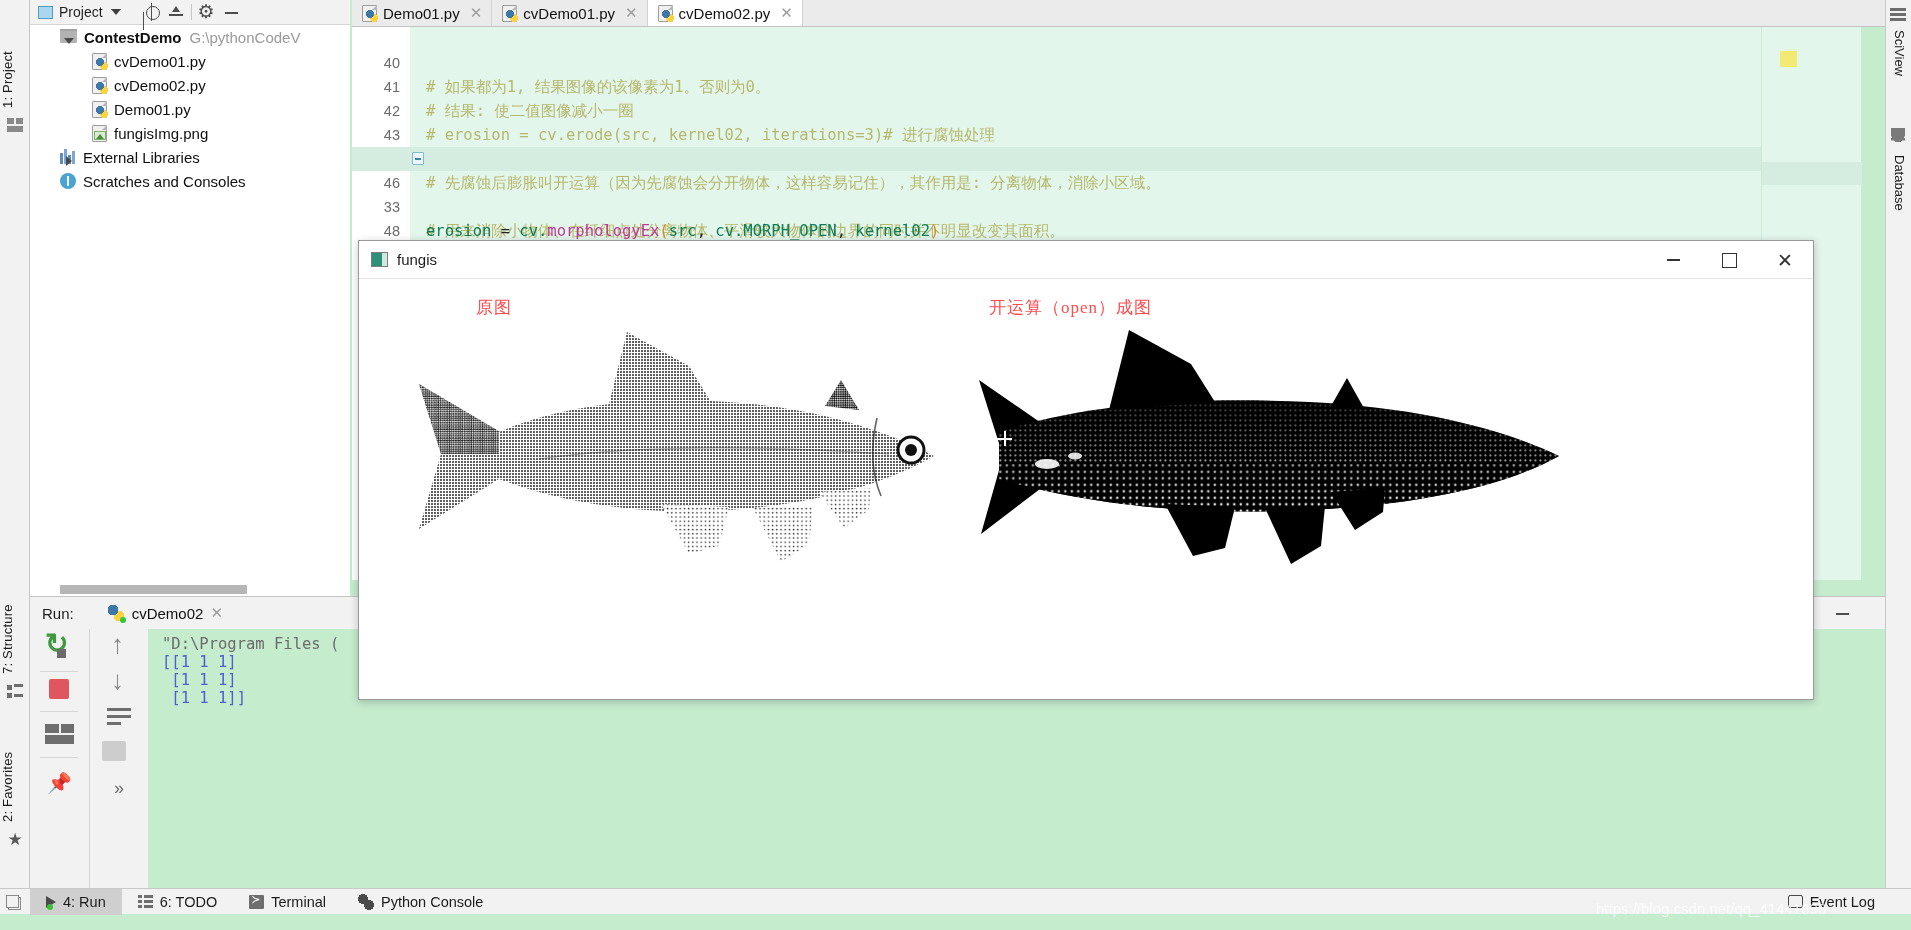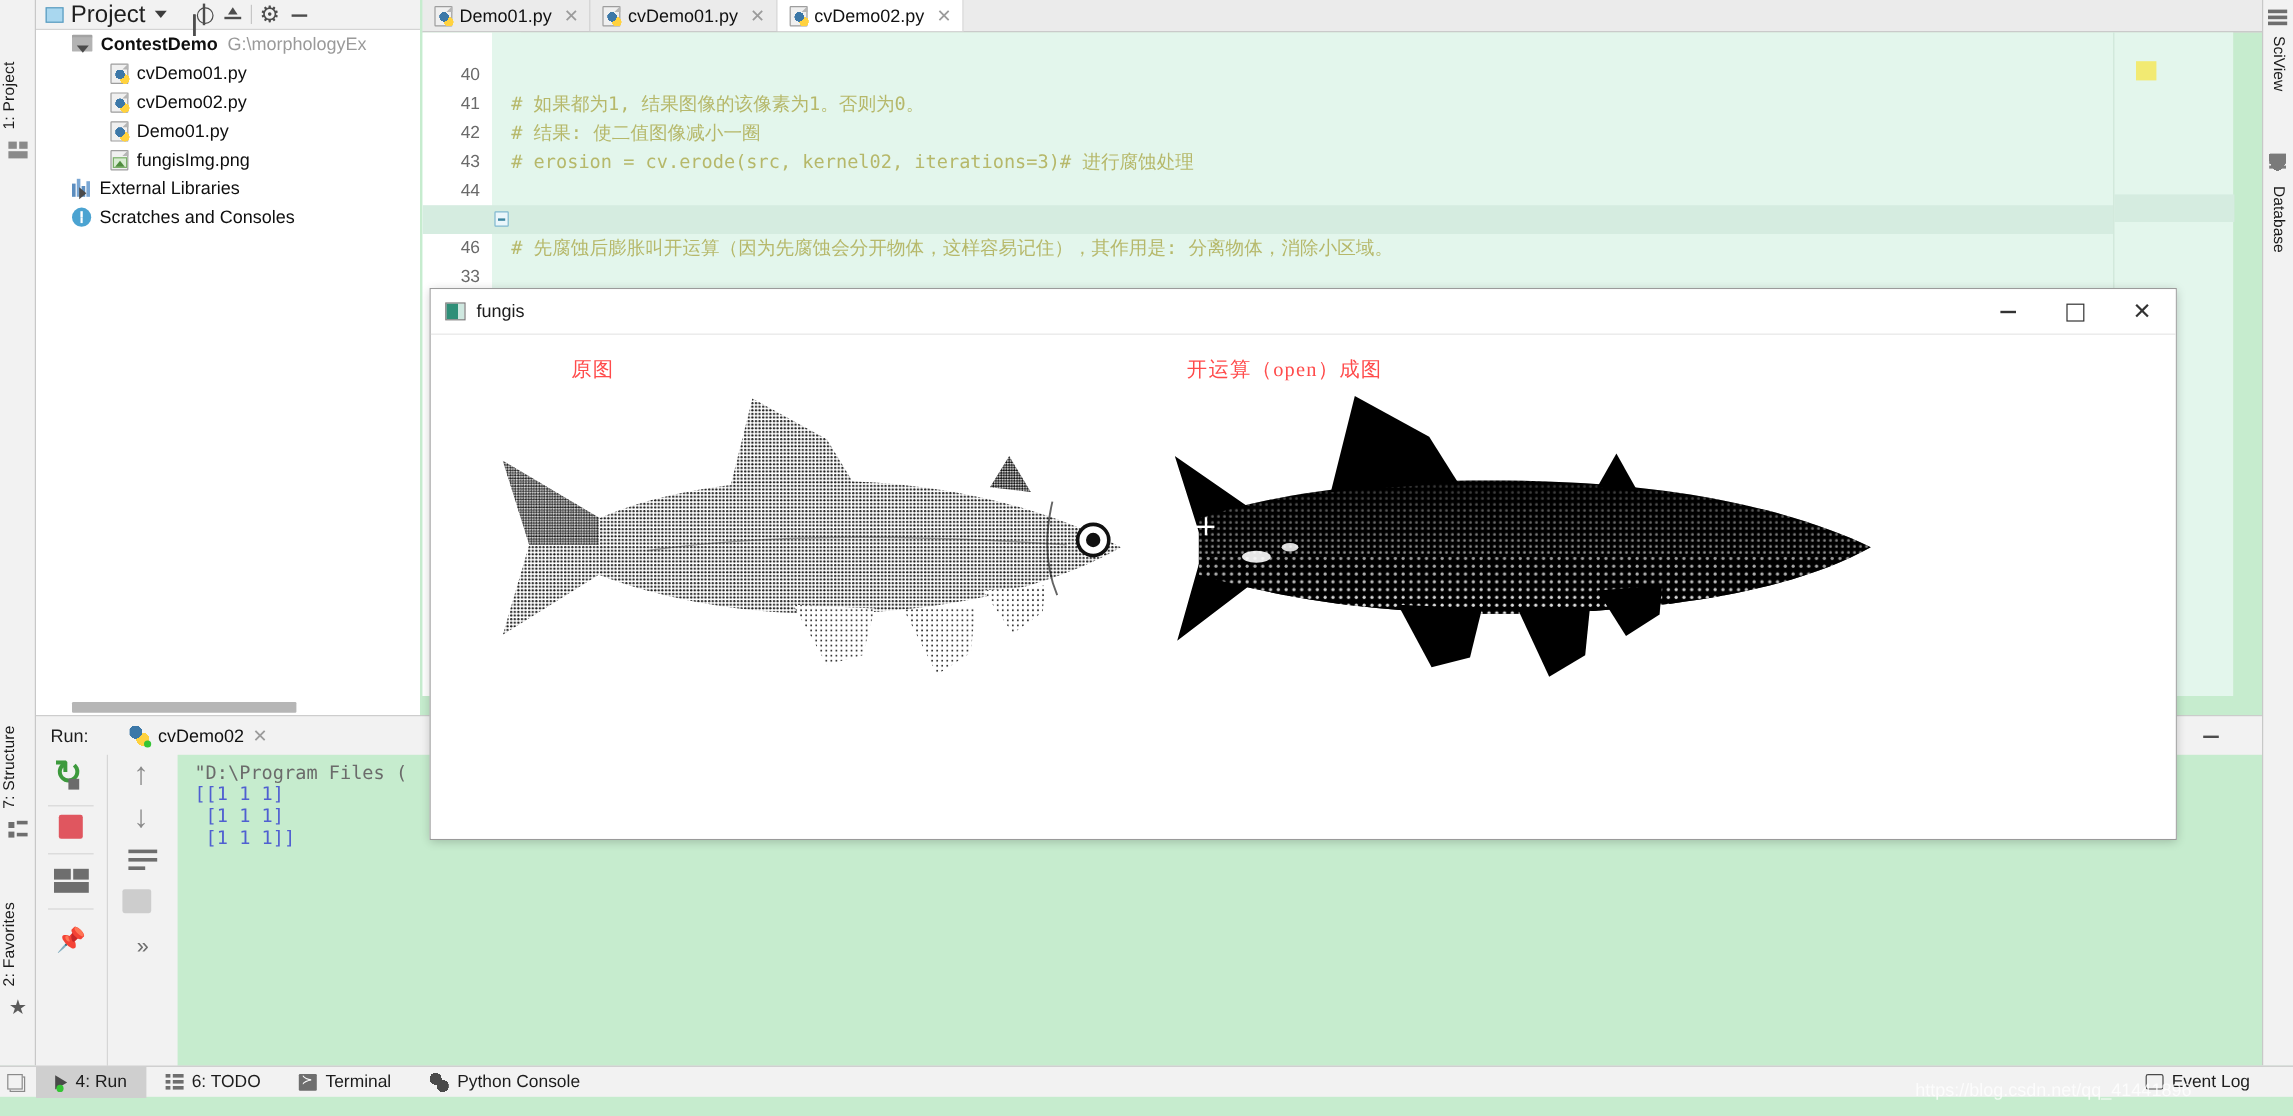--- a/index.html
+++ b/index.html
@@ -63,21 +63,21 @@
     background: #ffffff;
   }
   .project-toolbar {
     position: absolute; left: 0; top: 0; width: 320px; height: 25px;
     background: #f2f2f2; border-bottom: 1px solid #d4d4d4;
     display: flex; align-items: center; padding-left: 8px; gap: 6px;
   }
   .proj-sq {
     width: 15px; height: 13px; background: #a9d7ef; border: 1px solid #5b9bbf;
   }
-  .proj-label { font-size: 20px; color: #1f1f1f; }
+  .proj-label { font-size: 14px; color: #1f1f1f; }
   .caret-dn {
     width: 0; height: 0; border-left: 5px solid transparent;
     border-right: 5px solid transparent; border-top: 6px solid #3d3d3d;
     margin-left: 2px;
   }
   .tb-ico { width: 18px; height: 18px; position: relative; cursor: pointer; }
   .ico-target::before {
     content: ""; position: absolute; left: 3px; top: 3px; width: 12px; height: 12px;
     border: 1.6px solid #4d4d4d; border-radius: 50%;
   }
@@ -531,21 +531,21 @@
       <span class="tb-ico ico-gear"></span>
       <span class="tb-ico ico-minus"></span>
     </div>
 
     <div class="tree">
       <div class="row-wrap">
         <span class="arrow arrow-open" style="top:7px"></span>
         <div class="tree-row lvl0">
           <span class="folder-ico"></span>
           <span class="proj-name">ContestDemo</span>
-          <span class="proj-path">G:\morphologyEx</span>
+          <span class="proj-path">G:\pythonCodeV</span>
         </div>
       </div>
       <div class="tree-row lvl1">
         <span class="file-ico">
             <span class="py-badge"></span>
           </span>
         <span>cvDemo01.py</span>
       </div>
       <div class="tree-row lvl1">
         <span class="file-ico">
@@ -621,23 +621,20 @@
 
       <div class="cline">
         <span class="lnum">42</span>
         <span class="ctext cm"># erosion = cv.erode(src, kernel02, iterations=3)# 进行腐蚀处理</span>
       </div>
 
       <div class="cline">
         <span class="lnum">43</span>
       </div>
 
-      <div class="cline">
-        <span class="lnum">44</span>
-      </div>
 
       <div class="cline">
         <span class="lnum">45</span>
         <span class="ctext cm"># 先腐蚀后膨胀叫开运算（因为先腐蚀会分开物体，这样容易记住），其作用是: 分离物体，消除小区域。</span>
       </div>
 
       <div class="cline hl">
         <span class="lnum">46</span>
         <span class="fold-marker"></span>
         <span class="ctext cm"># 用来消除小物体、在纤细点处分离物体、平滑较大物体的边界的同时并不明显改变其面积。</span>

